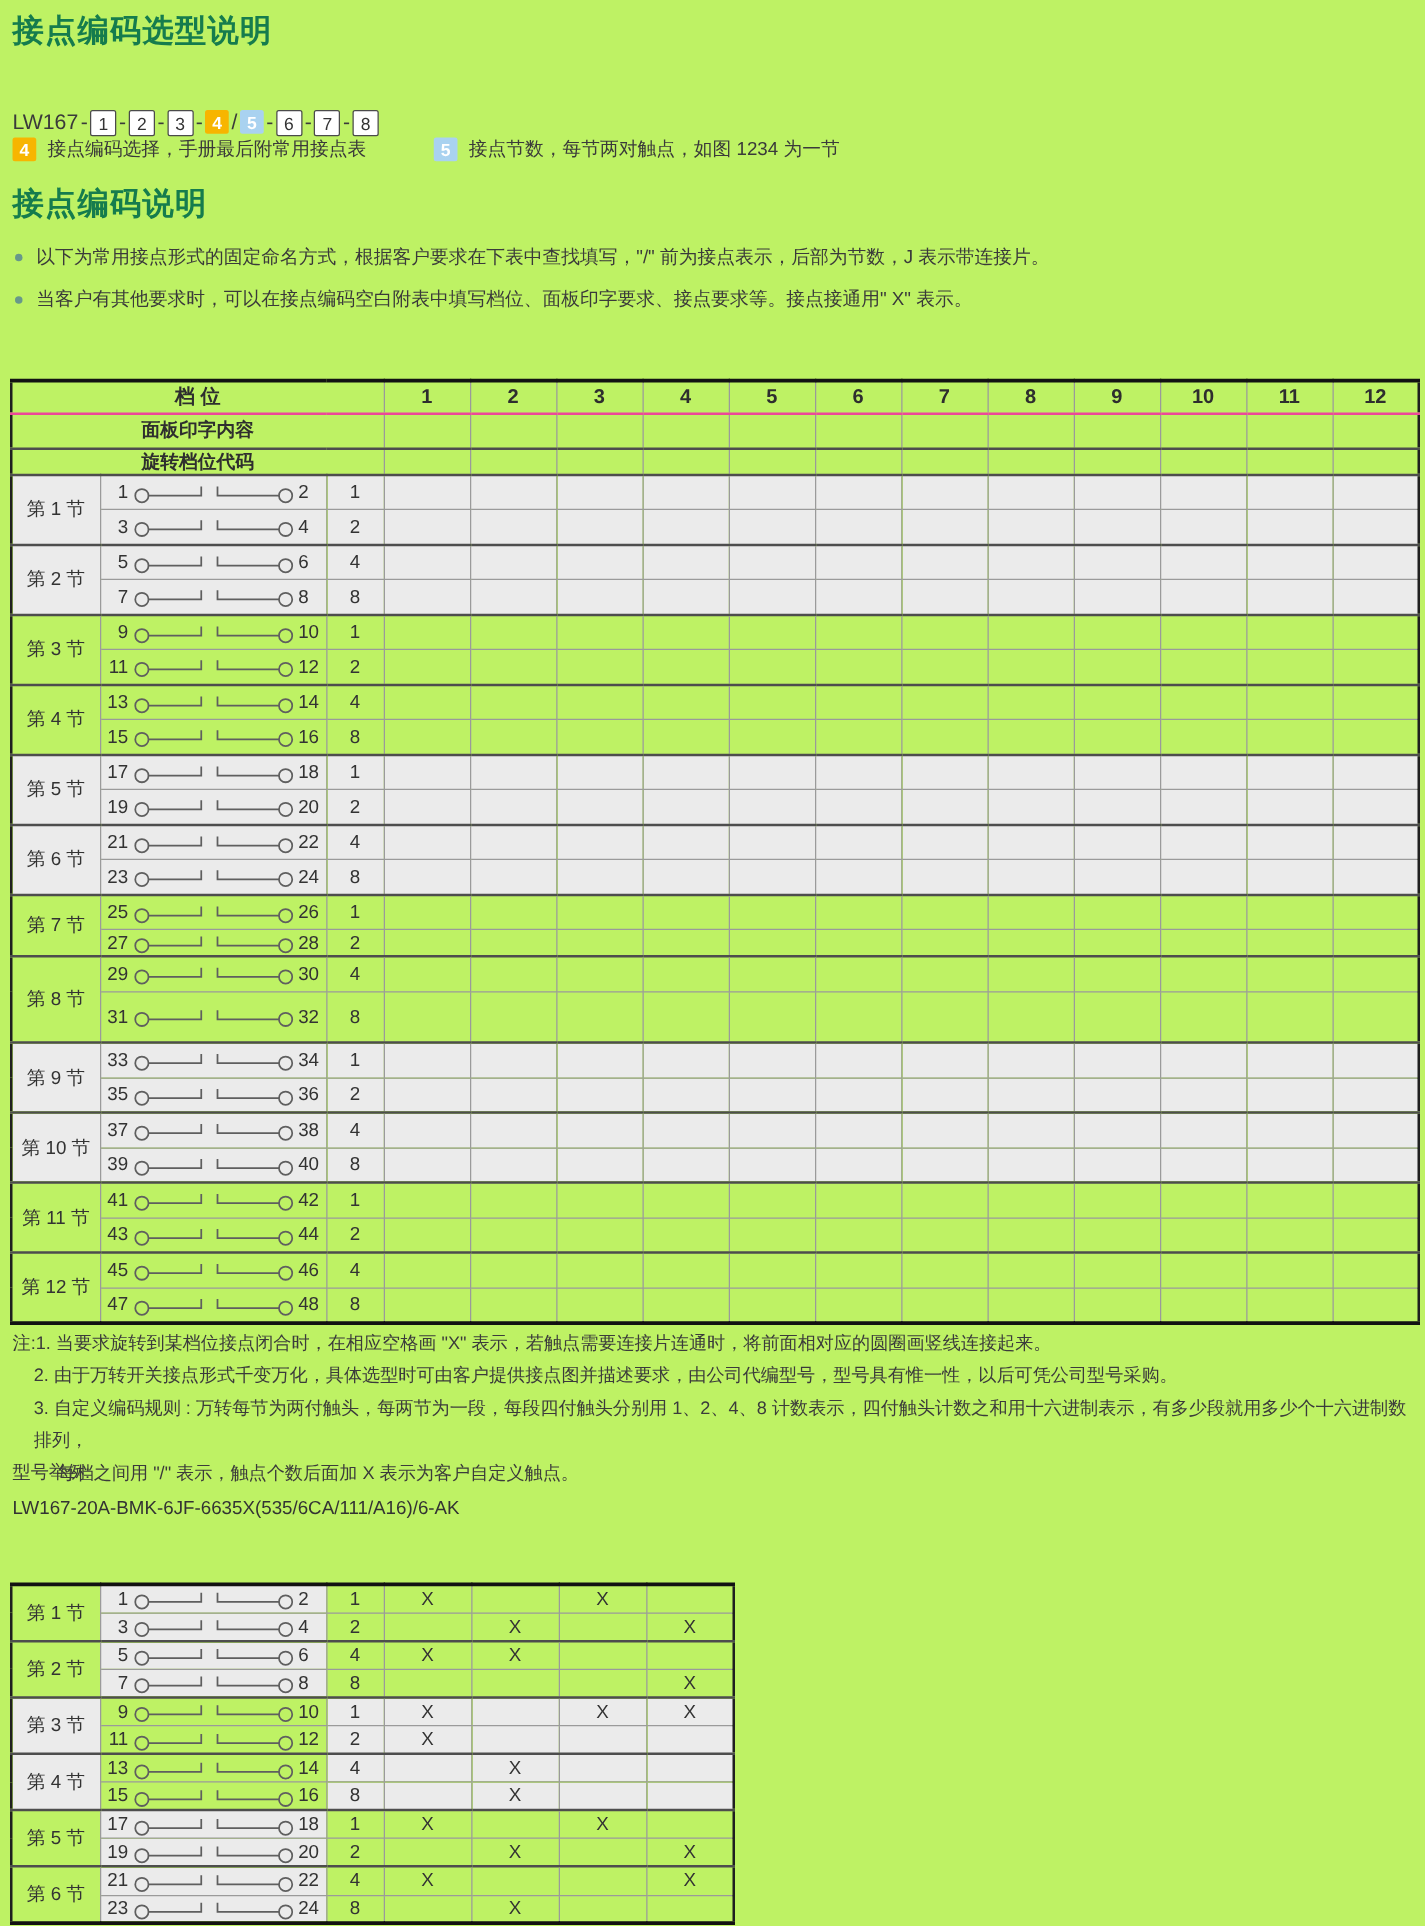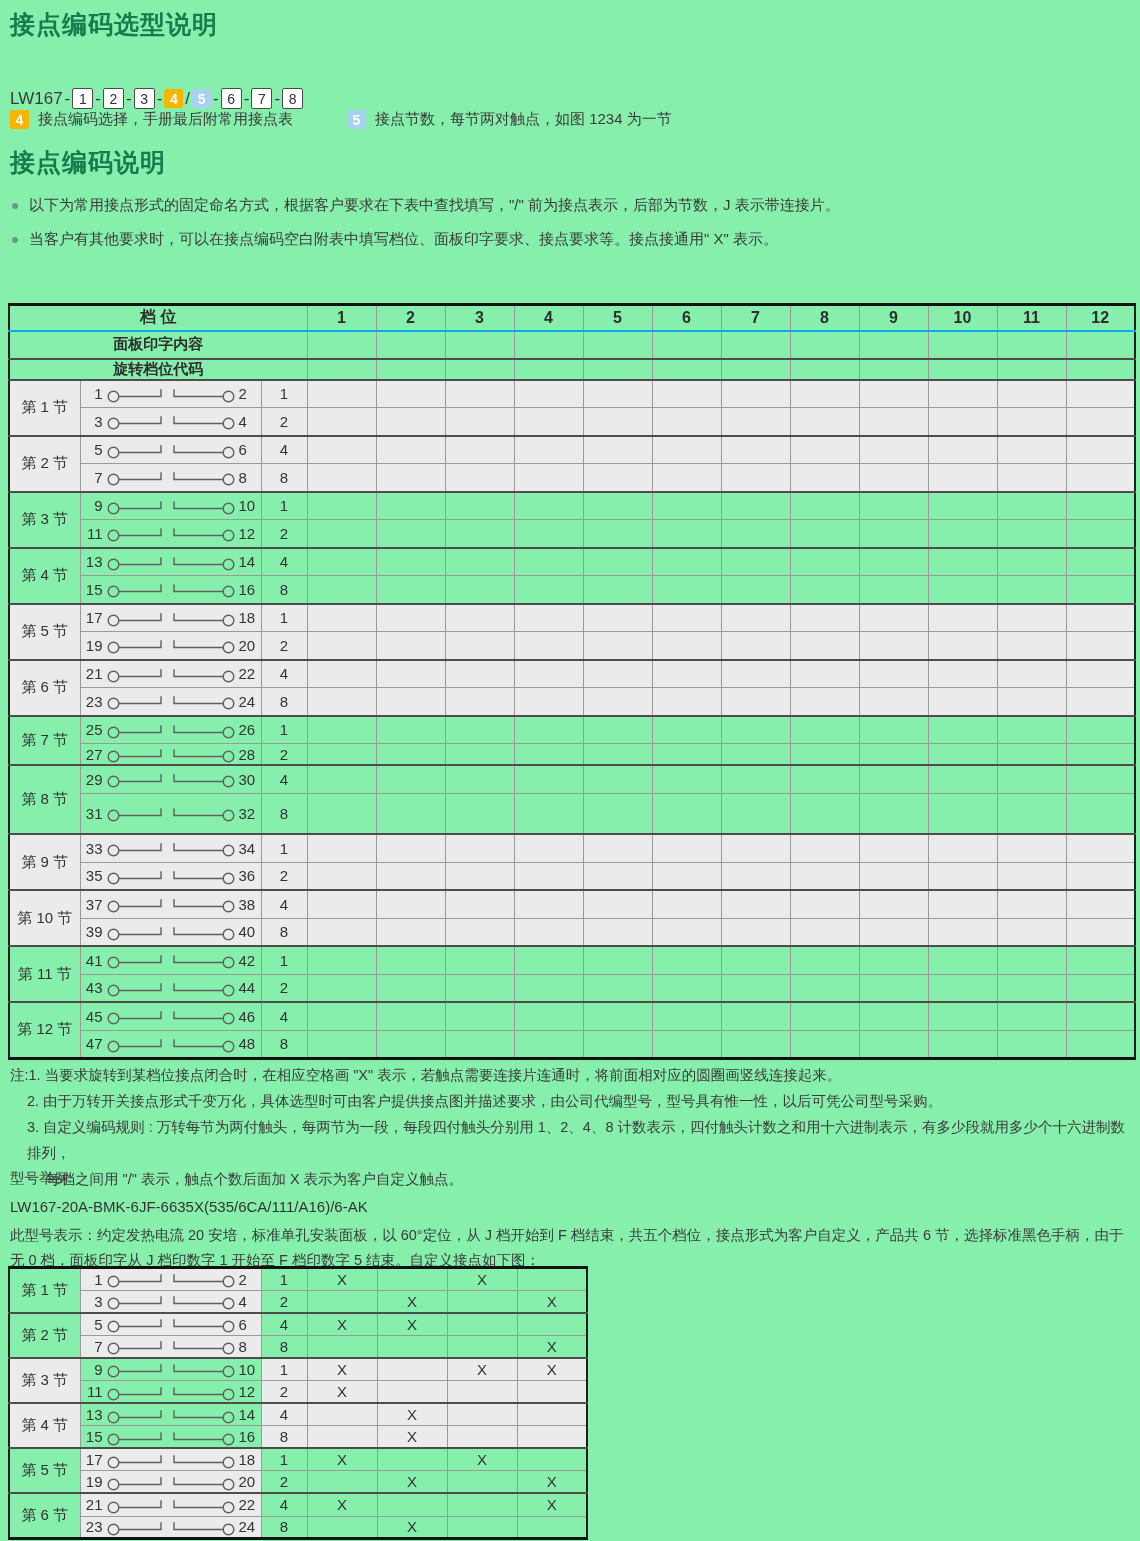--- a/index.html
+++ b/index.html
@@ -1,22 +1,22 @@
 <!DOCTYPE html>
 <html><head>
 <meta charset="utf-8">
 <style>
   html,body{margin:0;padding:0;}
   body{font-family:"Liberation Sans","DejaVu Sans",sans-serif;background:#fff;}
-  #page{position:relative;width:1140px;height:1541px;overflow:hidden;background:#86efac;color:#383838;}
+  #page{position:relative;width:1140px;height:1541px;overflow:hidden;background:#bef264;color:#383838;}
 
   .green-title{position:absolute;left:10px;font-size:25px;font-weight:bold;color:#157c4d;letter-spacing:1px;}
 
   
-  #model-line{position:absolute;left:10px;top:88px;display:flex;align-items:center;font-size:17px;color:#3a3a3a;}
+  #model-line{position:absolute;left:10px;top:88px;display:flex;font-size:17px;color:#3a3a3a;}
   #model-line .sep{margin:0 2px;color:#3a3a3a;}
   .mbox{display:inline-flex;align-items:center;justify-content:center;width:19px;height:19px;font-size:14px;border-radius:2px;}
   .mbox.outline{border:1.5px solid #4b4b4b;color:#333;background:#fff;}
   .mbox.yellow{background:#f7b500;color:#fff;font-weight:bold;}
   .mbox.blue{background:#a9d2f0;color:#fff;font-weight:bold;}
 
   
   #badge-line{position:absolute;left:10px;top:110px;display:flex;align-items:center;font-size:15px;color:#3a3a3a;}
   .badge{display:inline-flex;align-items:center;justify-content:center;width:19px;height:19px;font-size:14px;font-weight:bold;color:#fff;margin-right:9px;border-radius:2px;flex:0 0 auto;}
   .badge.yellow{background:#f7b500;}
@@ -25,21 +25,21 @@
   .badge-note + .badge-note{margin-left:54px;}
 
   
   #bullets{position:absolute;left:12px;top:196px;font-size:15px;color:#3a3a3a;}
   .bullet{margin-bottom:15px;display:flex;align-items:center;}
   .dot{width:6px;height:6px;border-radius:50%;background:#68988a;margin-right:11px;flex:0 0 auto;}
 
   
   table.ctable{border-collapse:collapse;table-layout:fixed;border:2px solid #1f1f1f;border-top:3px solid #121212;border-bottom:3px solid #121212;}
   table.ctable td{border:1px solid #9a9a9a;padding:0;font-size:15px;color:#333;text-align:center;vertical-align:middle;overflow:hidden;white-space:nowrap;}
-  table.ctable tr.hrow td{border-bottom:2px solid #0ea5e9;font-weight:bold;font-size:16px;color:#2e2e2e;}
+  table.ctable tr.hrow td{border-bottom:2px solid #ec4899;font-weight:bold;font-size:16px;color:#2e2e2e;}
   table.ctable tr.hrow2 td{border-bottom:2px solid #4d4d4d;font-weight:bold;font-size:15px;color:#2e2e2e;}
   table.ctable tr.sec-start td{border-top:2px solid #4d4d4d;}
   td.g{background:#ebebeb;}
   td.diagram-cell .dwrap{display:flex;align-items:center;justify-content:center;}
   .num{display:inline-block;width:22px;font-size:15px;color:#333;}
   .num.l{text-align:right;margin-right:4px;}
   .num.r{text-align:left;margin-left:4px;}
   .csym{display:block;}
   #main-table{position:absolute;left:8px;top:303px;}
   #example-table{position:absolute;left:8px;top:1266px;}
@@ -838,21 +838,20 @@
   <div id="notes">
     <div>注:1. 当要求旋转到某档位接点闭合时，在相应空格画 "X" 表示，若触点需要连接片连通时，将前面相对应的圆圈画竖线连接起来。</div>
     <div class="n-ind1">2. 由于万转开关接点形式千变万化，具体选型时可由客户提供接点图并描述要求，由公司代编型号，型号具有惟一性，以后可凭公司型号采购。</div>
     <div class="n-ind1">3. 自定义编码规则 : 万转每节为两付触头，每两节为一段，每段四付触头分别用 1、2、4、8 计数表示，四付触头计数之和用十六进制表示，有多少段就用多少个十六进制数排列，</div>
     <div class="n-ind2">每档之间用 "/" 表示，触点个数后面加 X 表示为客户自定义触点。</div>
   </div>
 
   <div id="example-text">
     <div class="ex-label">型号举例:</div>
     <div class="ex-model">LW167-20A-BMK-6JF-6635X(535/6CA/111/A16)/6-AK</div>
-    <div>此型号表示：约定发热电流 20 安培，标准单孔安装面板，以 60°定位，从 J 档开始到 F 档结束，共五个档位，接点形式为客户自定义，产品共 6 节，选择标准黑色手柄，由于无 0 档，面板印字从 J 档印数字 1 开始至 F 档印数字 5 结束。自定义接点如下图：</div>
   </div>
 
   <div id="example-table">
       <table class="ctable">
         <colgroup>
           <col style="width: 71px;">
           <col style="width: 178px;">
           <col style="width: 46px;">
           <col style="width: 70px;">
           <col style="width: 70px;">

